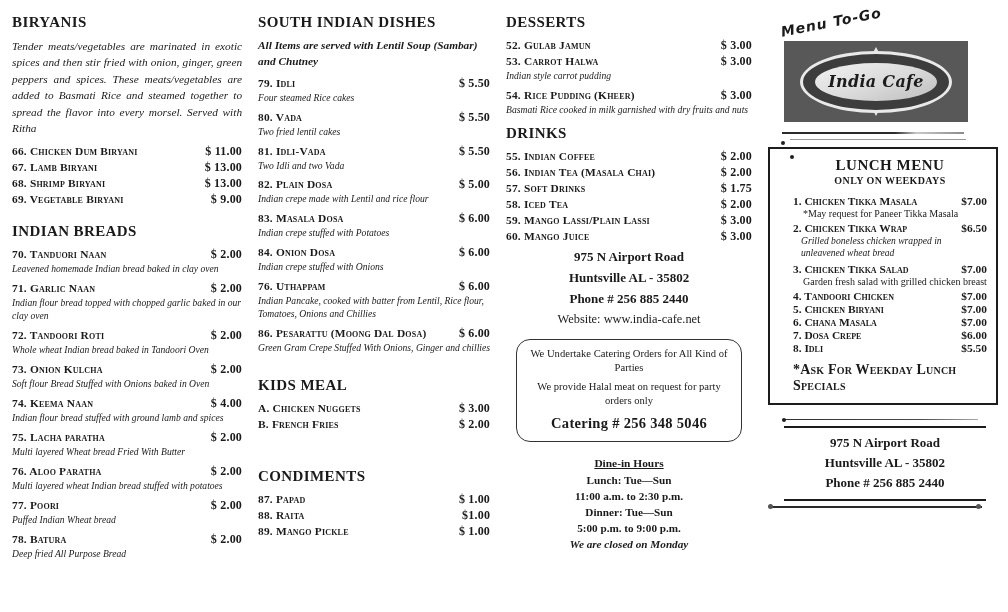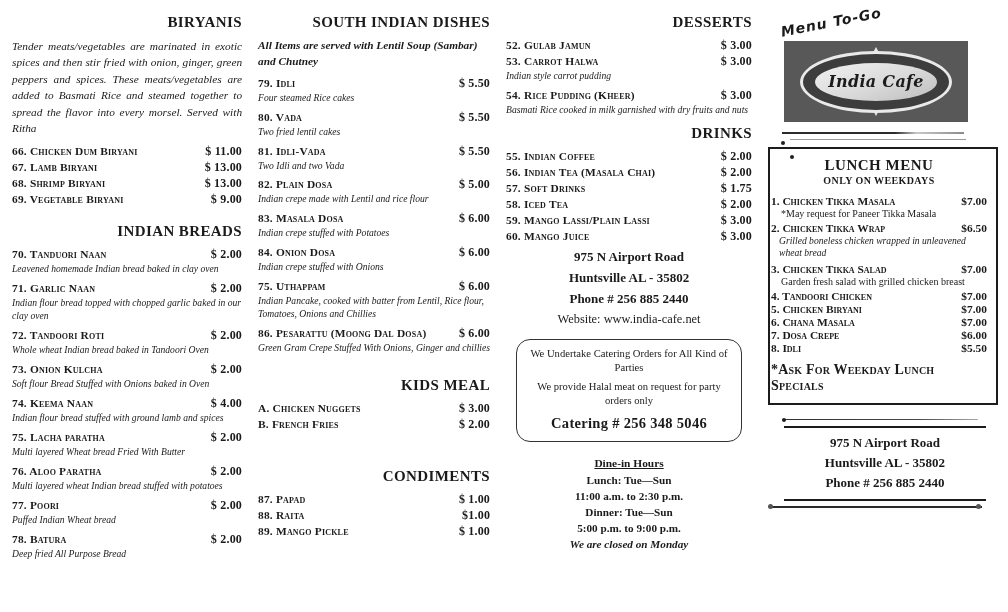--- a/index.html
+++ b/index.html
@@ -28,21 +28,21 @@
   .col {
     box-sizing: border-box;
     position: relative;
   }
   .col-1 { width: 250px; padding: 0 10px 0 8px; }
   .col-2 { width: 250px; padding: 0 10px 0 6px; }
   .col-3 { width: 262px; padding: 0 8px 0 6px; }
   .col-4 { width: 246px; padding: 0 4px 0 6px; }
 
   .section-title {
-    text-align: right;
+    text-align: left;
     font-family: "Liberation Serif", serif;
     font-weight: bold;
     font-size: 15px;
     letter-spacing: 0.4px;
     margin: 6px 0 7px 0;
   }
   .intro {
     font-style: italic;
     font-size: 11.3px;
     line-height: 1.45;
@@ -194,21 +194,21 @@
     width: 4px; height: 4px;
     background: #202020;
     border-radius: 50%;
   }
   .crease .dot.d1 { left: -1px; top: 9px; }
   .crease .dot.d2 { left: 8px; top: 23px; }
 
   .lunch-box {
     border: 2px solid #1c1c1c;
     margin: 7px 2px 0 2px;
-    padding: 8px 9px 9px 1px;
+    padding: 8px 9px 9px 23px;
   }
   .lunch-title {
     text-align: center;
     font-weight: bold;
     font-size: 15px;
     letter-spacing: 0.5px;
   }
   .lunch-sub {
     text-align: center;
     font-weight: bold;
@@ -387,21 +387,21 @@
         <span class="nm">83. Masala Dosa</span>
         <span class="pr">$ 6.00</span>
       </div>
       <div class="desc">Indian crepe stuffed with Potatoes</div>
       <div class="item">
         <span class="nm">84.  Onion Dosa</span>
         <span class="pr">$ 6.00</span>
       </div>
       <div class="desc">Indian crepe stuffed with Onions</div>
       <div class="item">
-        <span class="nm">75. Uthappam</span>
+        <span class="nm">76. Uthappam</span>
         <span class="pr">$ 6.00</span>
       </div>
       <div class="desc">Indian Pancake, cooked with batter from Lentil, Rice flour, Tomatoes, Onions and  Chillies</div>
       <div class="item">
         <span class="nm">86. Pesarattu (Moong Dal Dosa)</span>
         <span class="pr">$ 6.00</span>
       </div>
       <div class="desc">Green Gram Crepe Stuffed With Onions, Ginger and chillies</div>
     </div>
 

